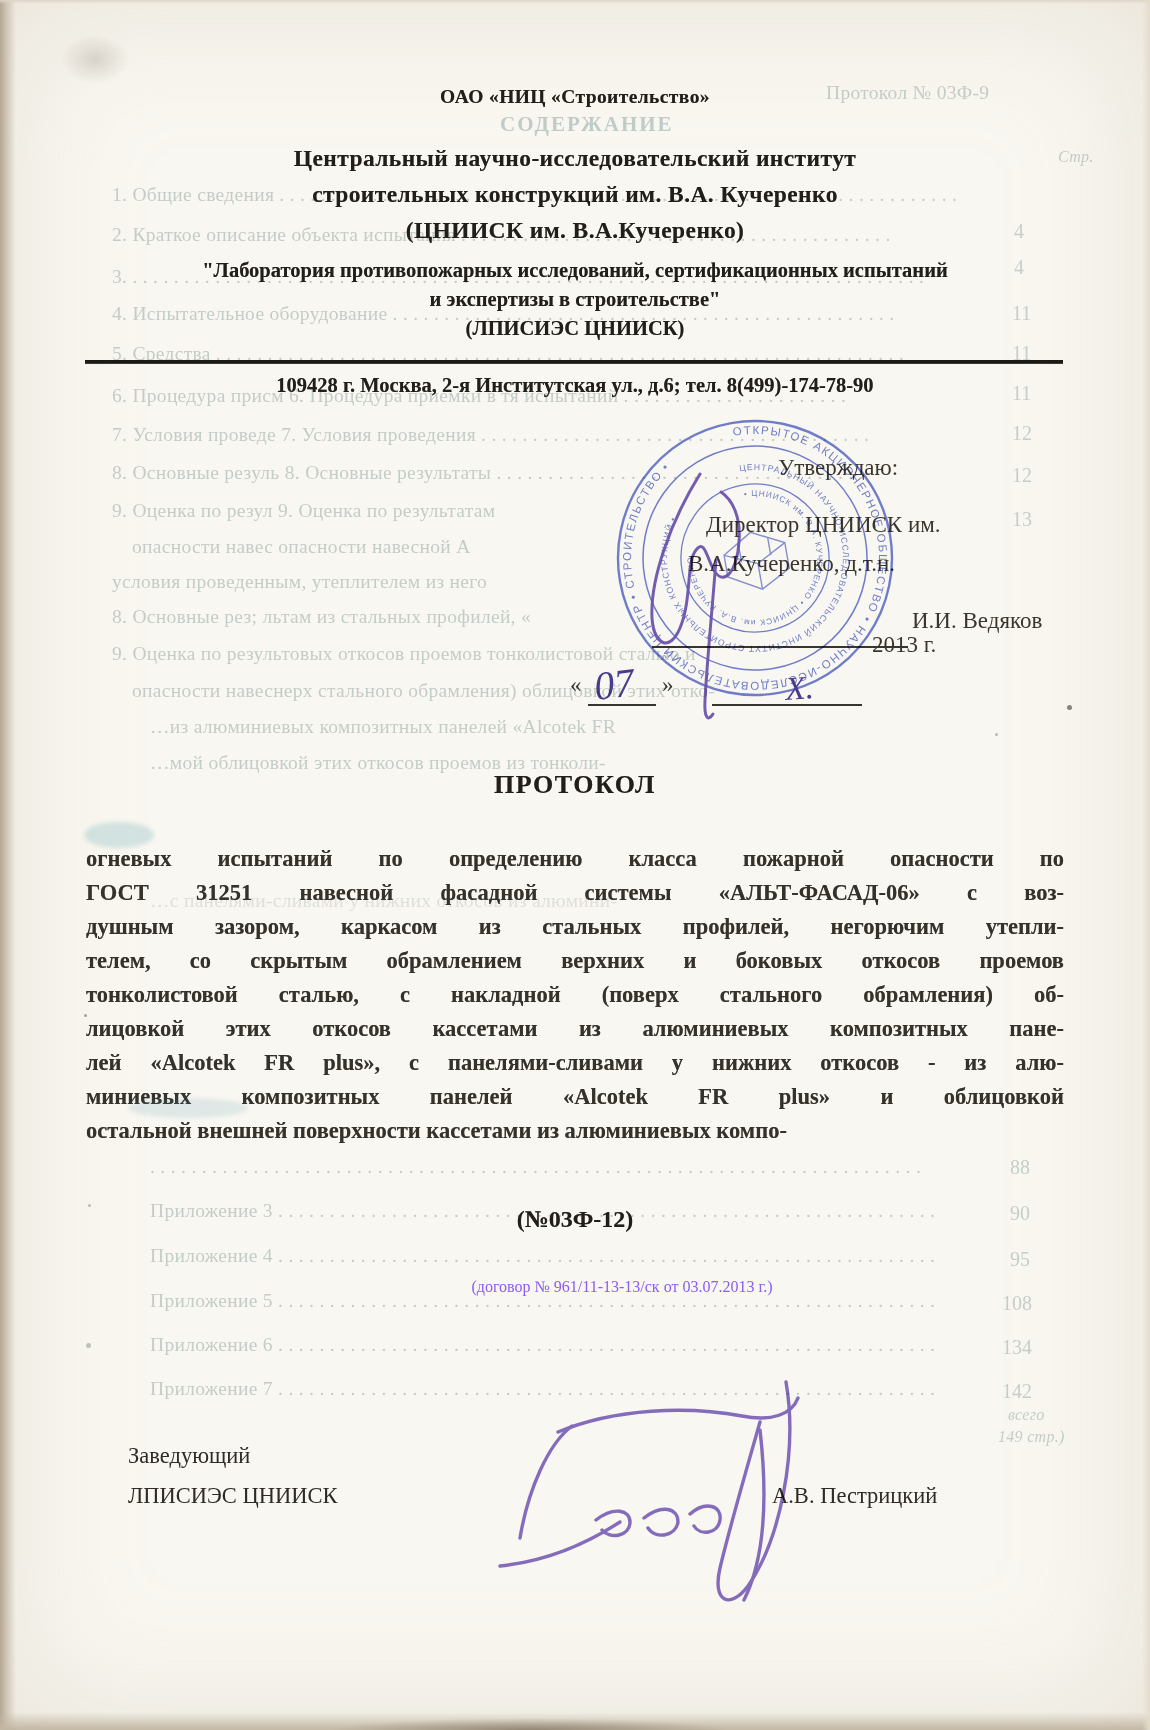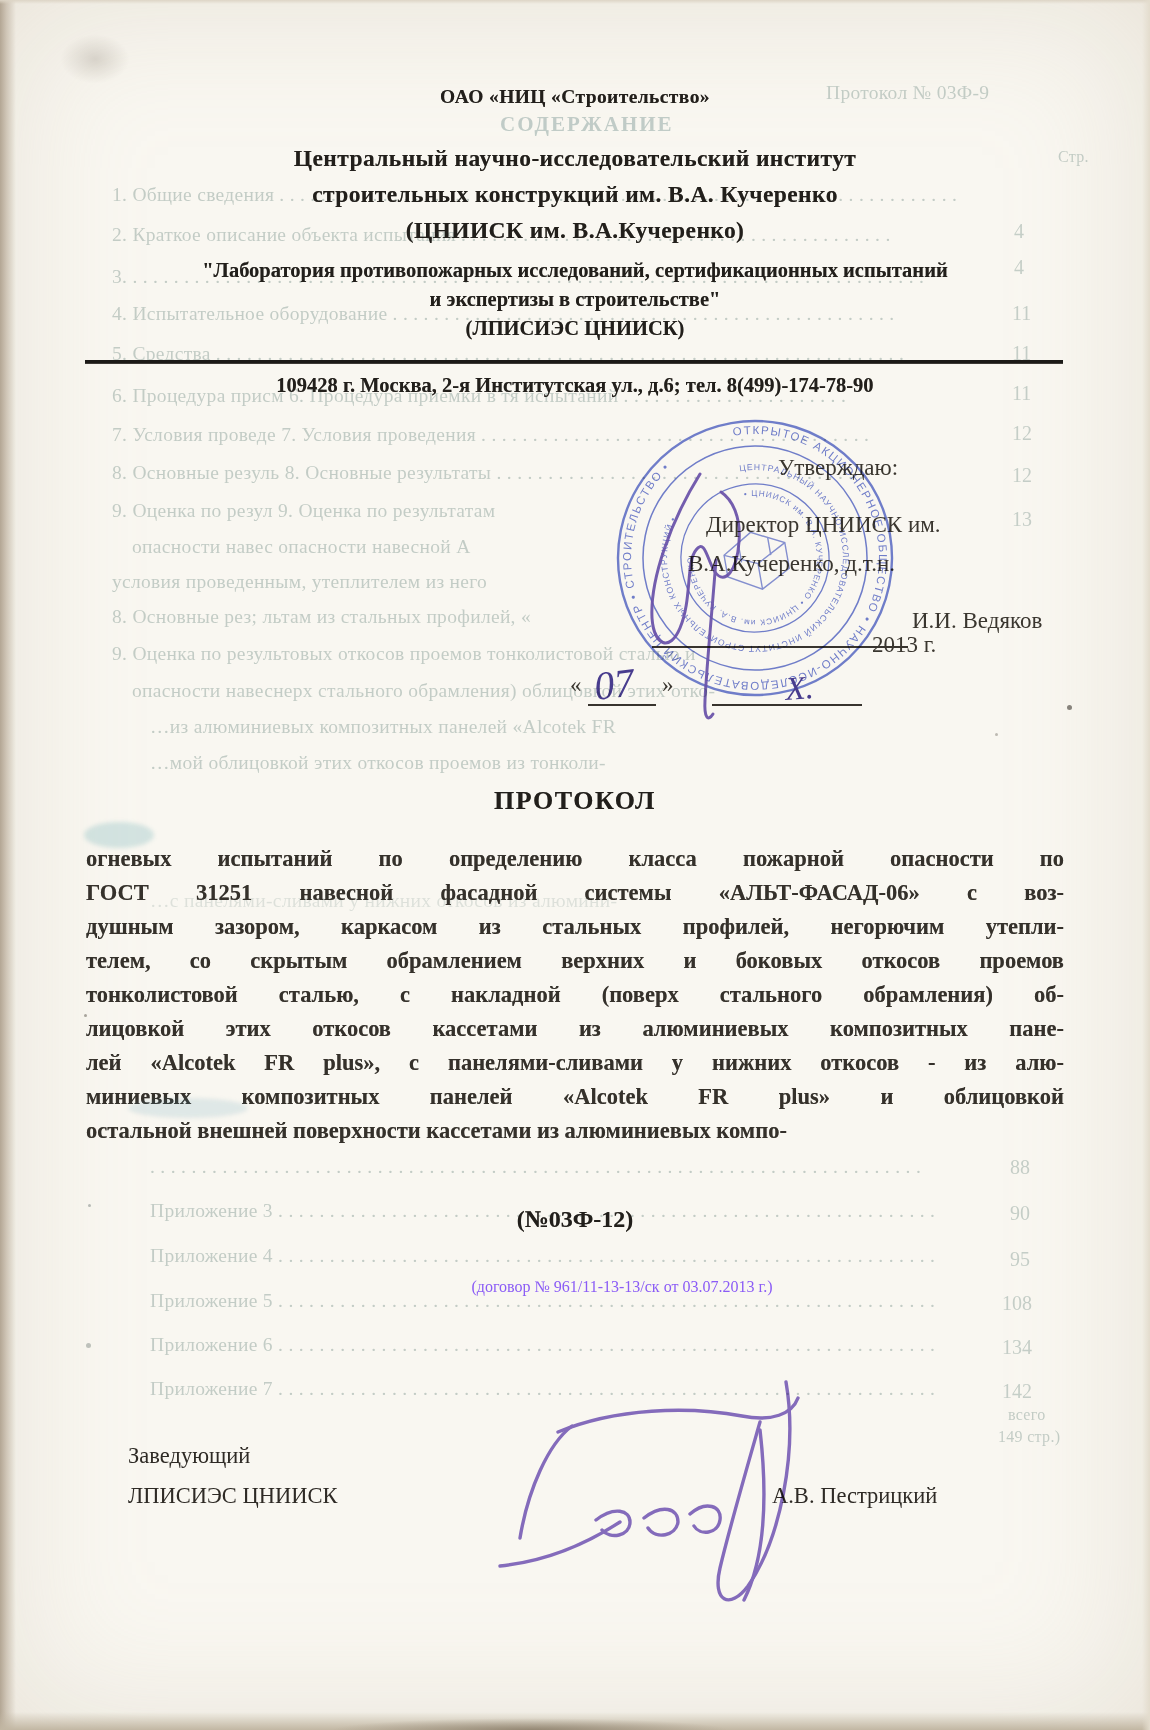--- a/index.html
+++ b/index.html
@@ -30,36 +30,36 @@
   .abs{position:absolute;}
   .ctr{left:0;width:100%;text-align:center;}
   .ink{color:#221f1b;text-shadow:0 0 .5px rgba(40,36,30,.55);}
   .b{font-weight:bold;}
   .org{font-size:19.5px;letter-spacing:.4px;}
   .inst{font-size:23.5px;letter-spacing:.4px;}
   .lab{font-size:20.5px;}
   .rule{left:85px;width:978px;height:4px;background:linear-gradient(180deg,#1c1a17 70%,#55504a);}
   .addr{font-size:20.5px;}
   .apr{font-size:23px;color:#3a362f;}
-  .title{font-size:26px;letter-spacing:1.5px;margin-top:16px;}
+  .title{font-size:26px;letter-spacing:1.5px;}
   .para{left:86px;width:978px;font-size:22.5px;line-height:34px;font-weight:bold;color:#35312b;
         text-shadow:0 0 .6px rgba(53,49,43,.5);}
   .para > div{text-align:justify;text-align-last:justify;}
   .para > div:last-child{text-align-last:left;}
   .num{font-size:24px;}
   .contract{font-size:16px;font-weight:normal;color:#8b5cf6;margin-left:47px;}
   .sgn{font-size:22.5px;color:#2e2a25;}
   .city{font-size:24px;color:#35302a;}
   .u-line{position:absolute;height:2px;background:#38342e;}
 
   
   .bl{position:absolute;color:#a3b3ac;opacity:.62;font-size:19.5px;white-space:nowrap;
       overflow:hidden;letter-spacing:.3px;}
   .bl.ttl{font-size:21px;letter-spacing:2px;font-weight:bold;color:#9fb2ae;}
-  .bl.sm{font-size:16px;}
+  .bl.sm{font-size:16px;font-style:italic;}
   .bl.dim{opacity:.32;}
   .blp{position:absolute;color:#a3b3ac;opacity:.6;font-size:20px;}
   svg.ink-overlay{position:absolute;left:0;top:0;mix-blend-mode:multiply;pointer-events:none;}
 </style>
 </head>
 <body>
 
 <div class="page">
 
   <div>

